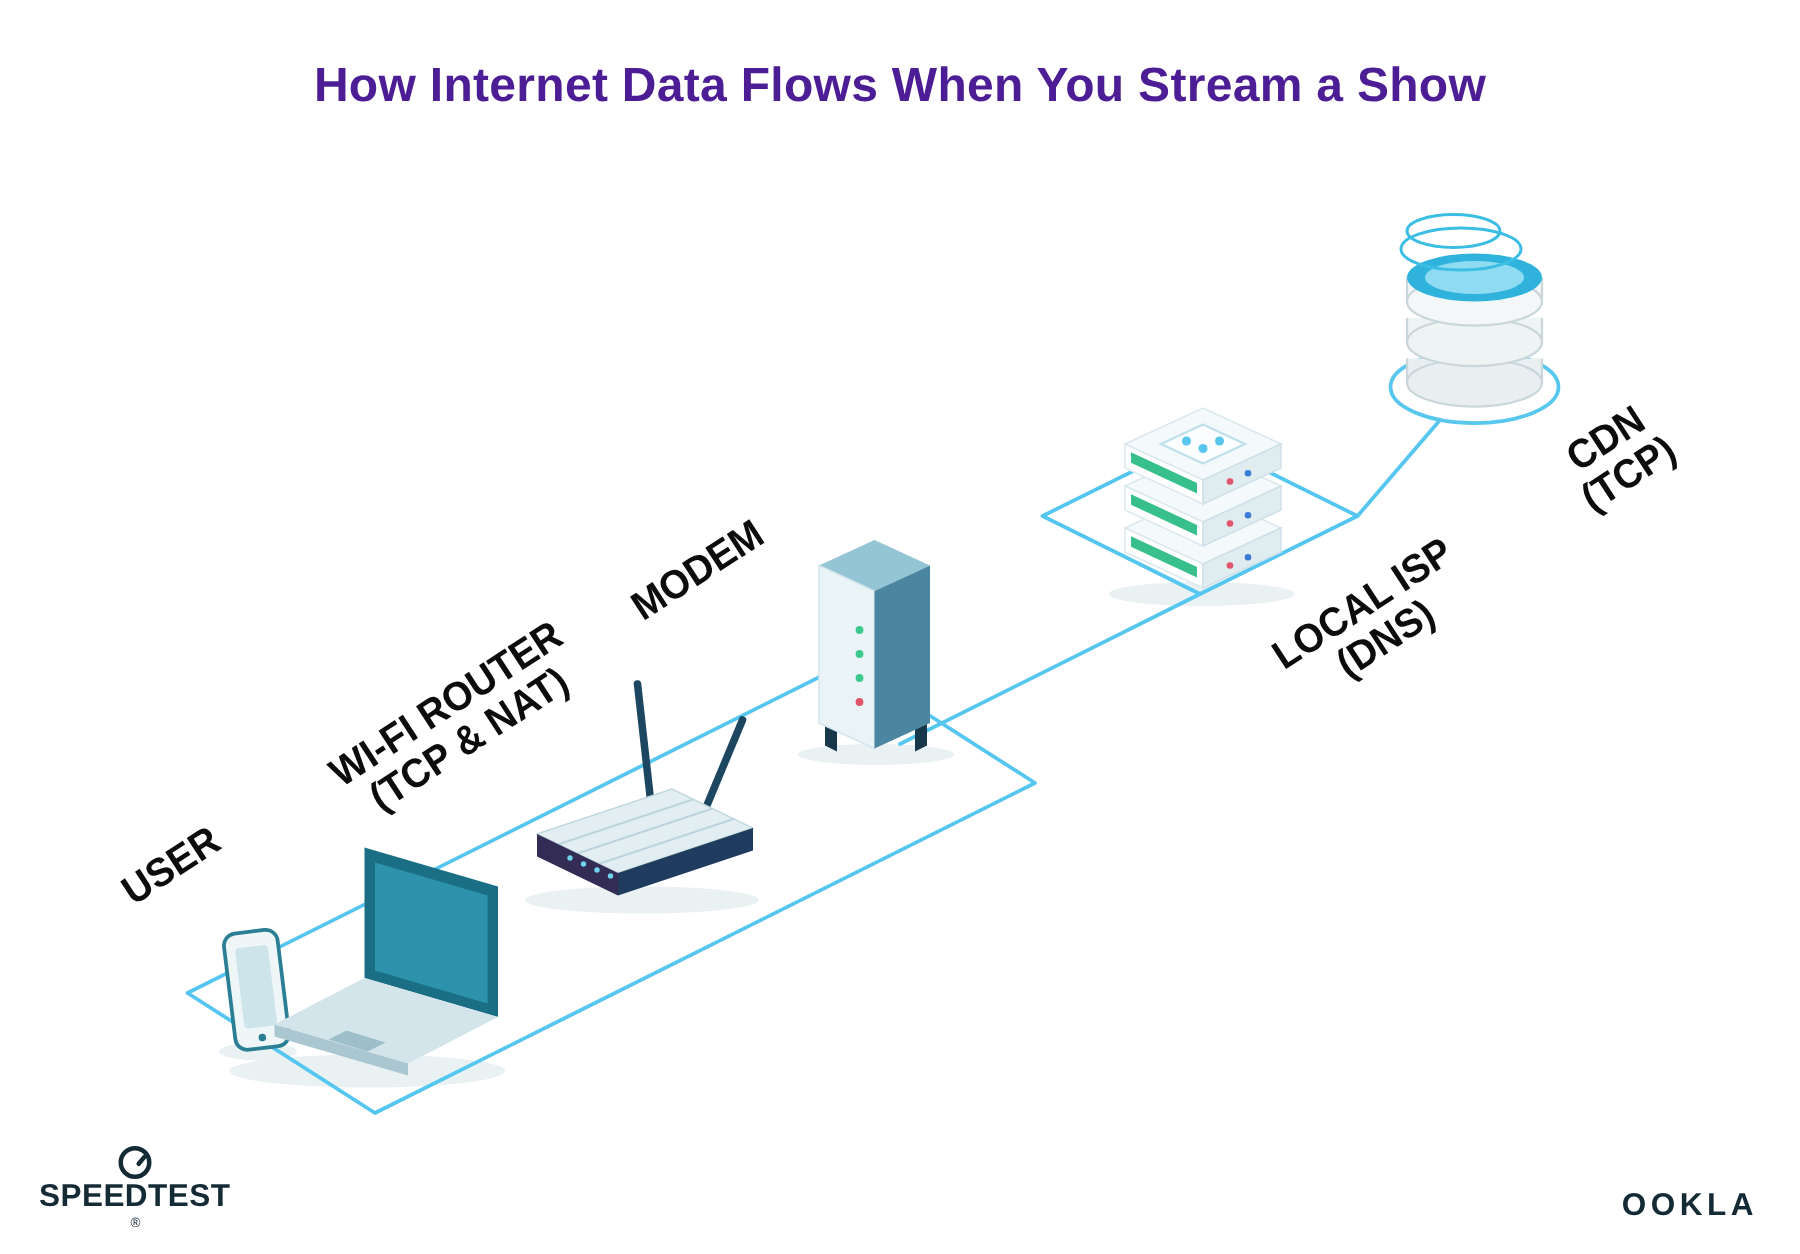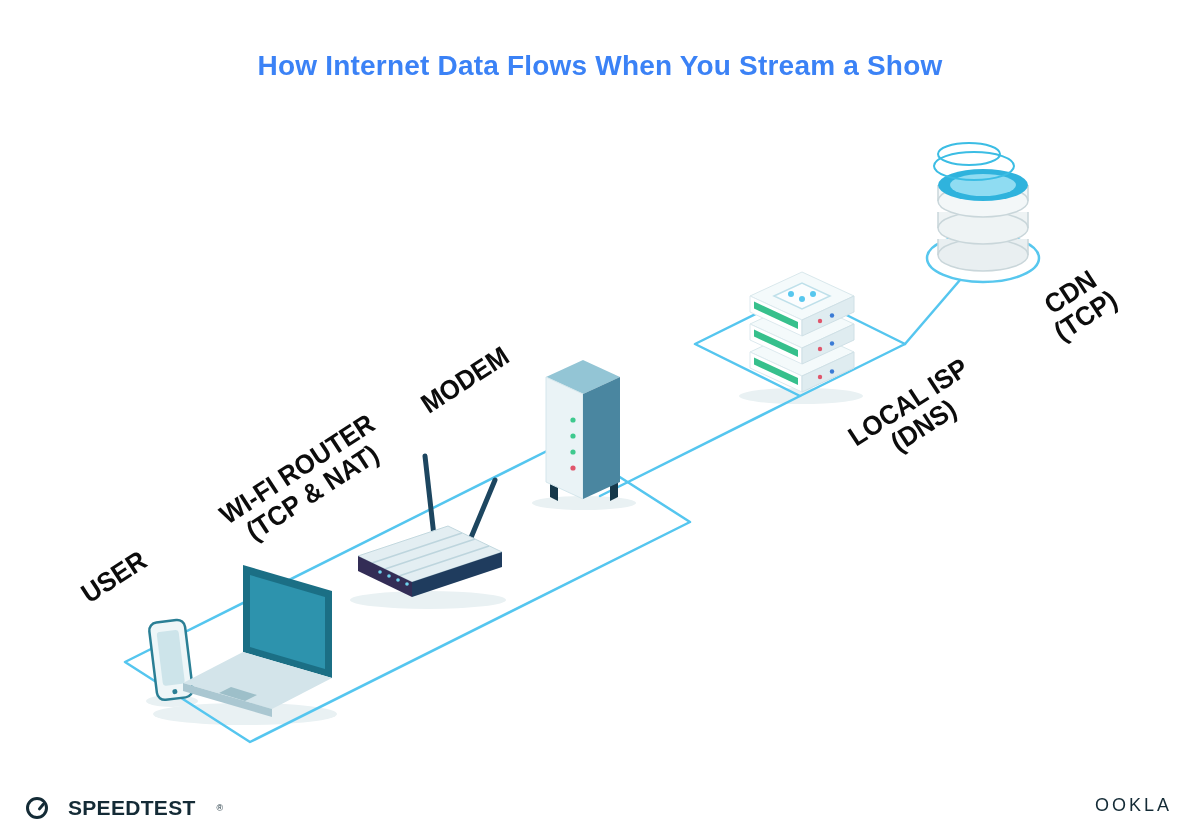--- a/index.html
+++ b/index.html
@@ -1,46 +1,46 @@
 <!DOCTYPE html>
 <html><head>
 <meta charset="utf-8">
 <style>
   html,body{margin:0;padding:0;background:#ffffff;}
   .page{position:relative;width:1200px;height:836px;background:#ffffff;overflow:hidden;
         font-family:"Liberation Sans",sans-serif;}
 
   
-  .title{position:absolute;top:38px;left:0;right:0;text-align:center;margin:12px;
-         font-size:28px;font-weight:700;color:#3b82f6;letter-spacing:.2px;}
+  .title{position:absolute;top:38px;left:0;right:0;text-align:center;margin:0;
+         font-size:32px;font-weight:700;color:#4c1d95;letter-spacing:.2px;}
   .subtitle{position:absolute;top:76px;left:0;right:0;text-align:center;
             font-size:24px;font-weight:400;color:#4f4f4f;}
 
   
   .scene{position:absolute;left:0;top:0;z-index:1;}
 
   
   .node-label{position:absolute;z-index:3;font-weight:700;color:#0c0c0c;text-align:center;
               line-height:1.04;white-space:nowrap;font-size:27px;
               transform:rotate(-33deg) scaleX(.95);}
   .lbl-user  {left:64px;  top:563px; width:100px;}
   .lbl-router{left:188px; top:453px; width:234px;}
   .lbl-modem {left:408px; top:366px; width:114px;}
   .lbl-isp   {left:818px; top:386px; width:196px;}
   .lbl-cdn   {left:1020px;top:276px; width:116px;}
 
   
-  .footer-left{position:absolute;left:26px;bottom:16px;display:flex;align-items:center;gap:20px;z-index:3;}
+  .footer-left{position:absolute;left:26px;bottom:16px;display:flex;align-items:center;gap:0;z-index:3;flex-direction:column;}
   .st-icon{width:22px;height:22px;border:3px solid #142b36;border-radius:50%;
            position:relative;box-sizing:border-box;}
   .st-icon::after{content:"";position:absolute;width:3px;height:9px;background:#142b36;
                   left:8px;top:1px;border-radius:1.5px;transform-origin:50% 100%;transform:rotate(40deg);}
   .st-text{font-size:21px;font-weight:700;color:#142b36;letter-spacing:.3px;}
   .st-mark{font-size:9px;color:#142b36;margin-left:1px;}
-  .ookla{position:absolute;right:28px;bottom:20px;font-size:18px;font-weight:400;
+  .ookla{position:absolute;right:28px;bottom:20px;font-size:21px;font-weight:700;
          color:#142b36;letter-spacing:3px;z-index:3;}
 </style>
 </head>
 <body>
 
 <div class="page">
 
   <h1 class="title">How Internet Data Flows When You Stream a Show</h1>
 
   <svg class="scene" width="1200" height="836" viewBox="0 0 1200 836">

